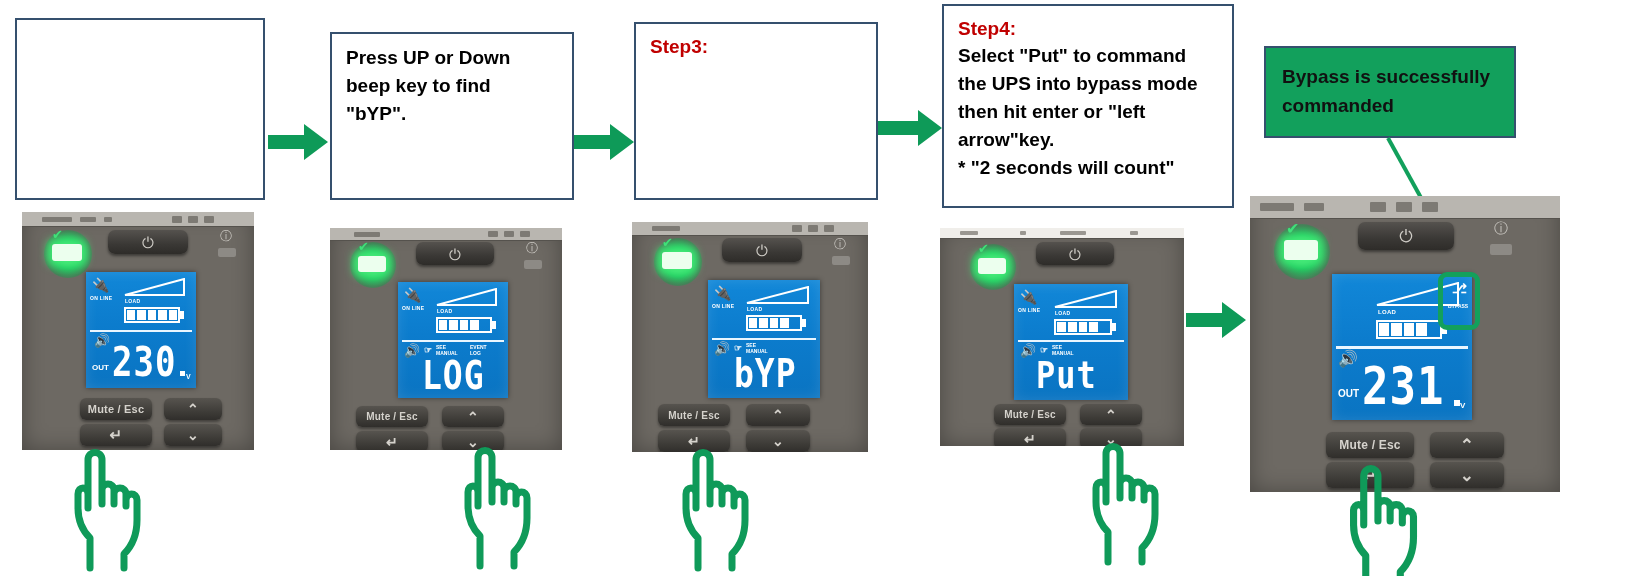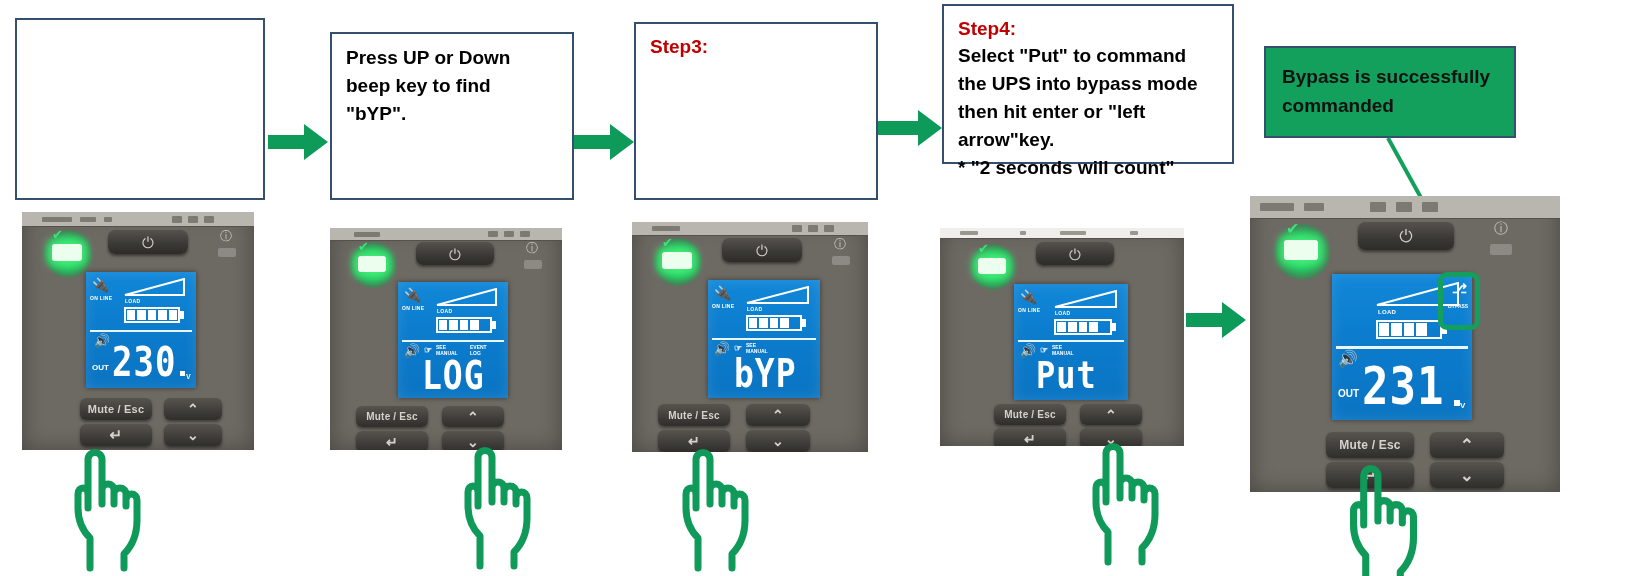--- a/index.html
+++ b/index.html
@@ -165,21 +165,21 @@
   <div class="step-box" style="left:330px;top:32px;width:244px;height:168px;">
     <p class="step-body">Press UP or Down
 beep key to find
 "bYP".</p>
   </div>
 
   <div class="step-box" style="left:634px;top:22px;width:244px;height:178px;">
     <p class="step-title">Step3:</p>
   </div>
 
-  <div class="step-box" style="left:942px;top:4px;width:292px;height:160px;">
+  <div class="step-box" style="left:942px;top:4px;width:292px;height:204px;">
     <p class="step-title">Step4:</p>
     <p class="step-body">Select "Put" to command
 the UPS into bypass mode
 then hit enter or "left
 arrow"key.
 * "2 seconds will count"</p>
   </div>
 
   <div class="arrow" style="left:268px;top:122px;">
     <svg width="62" height="40" viewBox="0 0 62 40">

